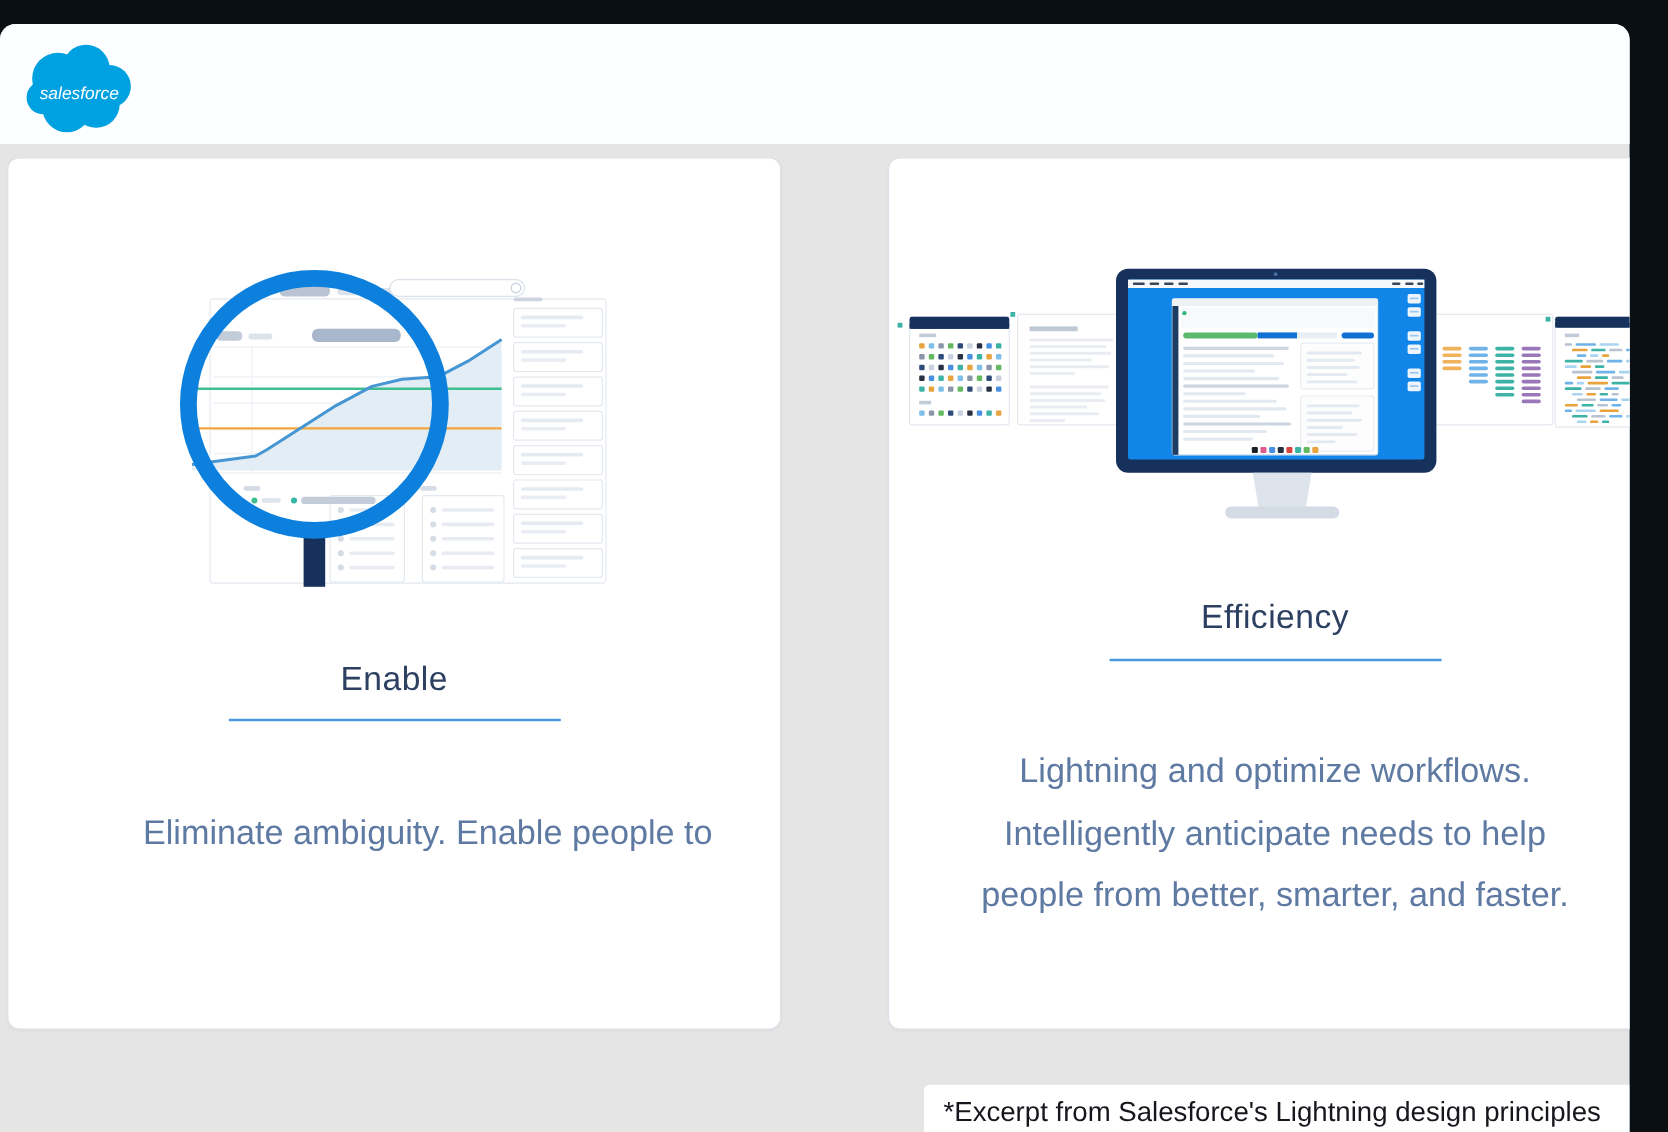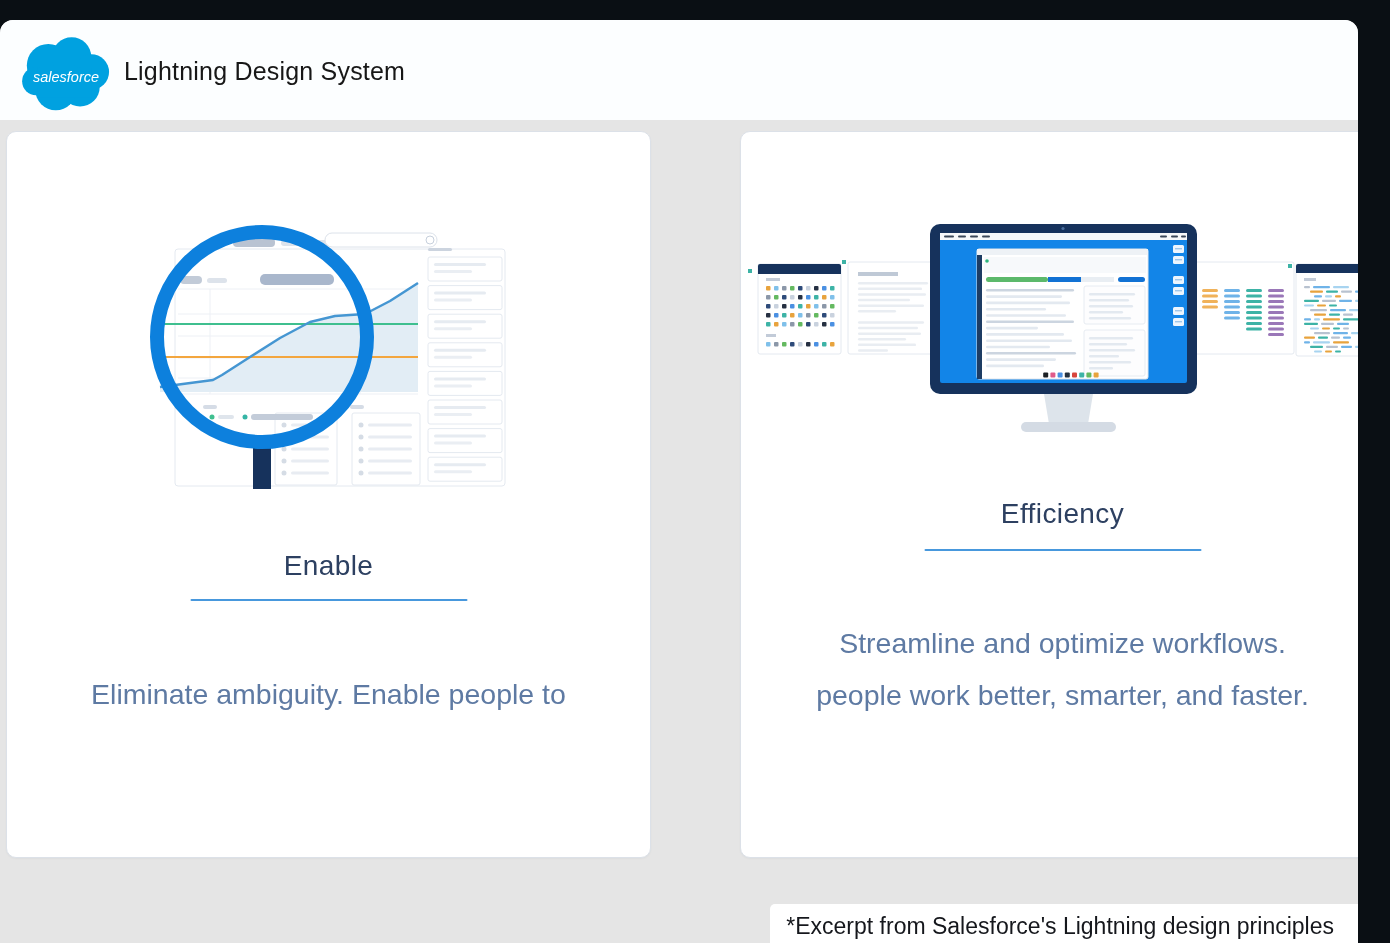--- a/index.html
+++ b/index.html
@@ -15,21 +15,21 @@
   .illus.cl{left:143px;top:89px;width:360px;height:270px;}
   .illus.ef{left:-1px;top:84px;width:643px;height:230px;}
   .card h2{position:absolute;margin:0;width:100%;text-align:center;font-weight:400;font-size:28px;color:#2d4061;letter-spacing:.4px;}
   .clarity h2{top:418px;}
   .efficiency h2{top:366px;text-align:center;}
   .underline{position:absolute;left:50%;transform:translateX(-50%);width:277px;height:2px;background:#4898dd;border-radius:1px;}
   .clarity .underline{top:467px;}
   .efficiency .underline{top:417px;}
   .desc{position:absolute;margin:0;width:100%;text-align:center;font-size:28.5px;line-height:51.5px;color:#5e7aa3;font-weight:400;}
   .desc span{display:block;}
-  .clarity .desc{top:537px;}
+  .clarity .desc{top:537px;padding-left:28px;}
   .efficiency .desc{top:486px;}
   .footnote{position:absolute;right:0;top:884px;background:#ffffff;padding:9px 24px 11px 16px;border-radius:5px 0 0 5px;font-size:23px;color:#15171c;white-space:nowrap;}
 </style>
 </head>
 <body>
 
 <div class="page">
 
   <div class="topbar">
     <svg class="logo" viewBox="0 0 100 92" aria-hidden="true">
@@ -37,21 +37,20 @@
         <circle cx="30" cy="40" r="23"></circle>
         <circle cx="55" cy="31" r="21"></circle>
         <circle cx="76" cy="47" r="19"></circle>
         <circle cx="64" cy="63" r="21"></circle>
         <circle cx="38" cy="66" r="22"></circle>
         <circle cx="17" cy="57" r="15"></circle>
         <rect x="18" y="42" width="58" height="32"></rect>
       </g>
       <text x="49" y="58" text-anchor="middle" font-size="15.5" font-style="italic" font-family="Liberation Sans, sans-serif" fill="#ffffff">salesforce</text>
     </svg>
-    <div class="app-title">Lightning Design System</div>
   </div>
 
   <div class="card clarity">
     <svg class="illus cl" viewBox="0 0 360 270" aria-hidden="true">
       <g>
         <rect x="25" y="28" width="330" height="237" rx="3" fill="#ffffff" stroke="#e4e9f0"></rect>
         <rect x="83" y="17" width="42" height="9" rx="4" fill="#b9c3d2"></rect>
         <rect x="131" y="19" width="56" height="6" rx="3" fill="#dde3eb"></rect>
         <rect x="175" y="12" width="112" height="14" rx="7" fill="#ffffff" stroke="#dce2ea"></rect>
         <circle cx="280" cy="19" r="4" fill="none" stroke="#c7d0dc"></circle>
@@ -401,20 +400,21 @@
             <rect x="346.4" y="156.5" width="5" height="5" rx="1" fill="#64b960"></rect>
             <rect x="353.6" y="156.5" width="5" height="5" rx="1" fill="#e8a33d"></rect>
           </g>
         <polygon points="304,178 353,178 348,208 309,208" fill="#dde4eb"></polygon>
         <rect x="281" y="206" width="95" height="10" rx="5" fill="#d4dbe4"></rect>
       </g>
     </svg>
     <h2>Efficiency</h2>
     <div class="underline"></div>
     <p class="desc">
-      <span>Streamline and optimize workflows.</span>
-      <span>people work better, smarter, and faster.</span>
+      <span>Lightning and optimize workflows.</span>
+      <span>Intelligently anticipate needs to help</span>
+      <span>people from better, smarter, and faster.</span>
     </p>
   </div>
 
   <div class="footnote">*Excerpt from Salesforce's Lightning design principles</div>
 
 </div>
 
 </body></html>

